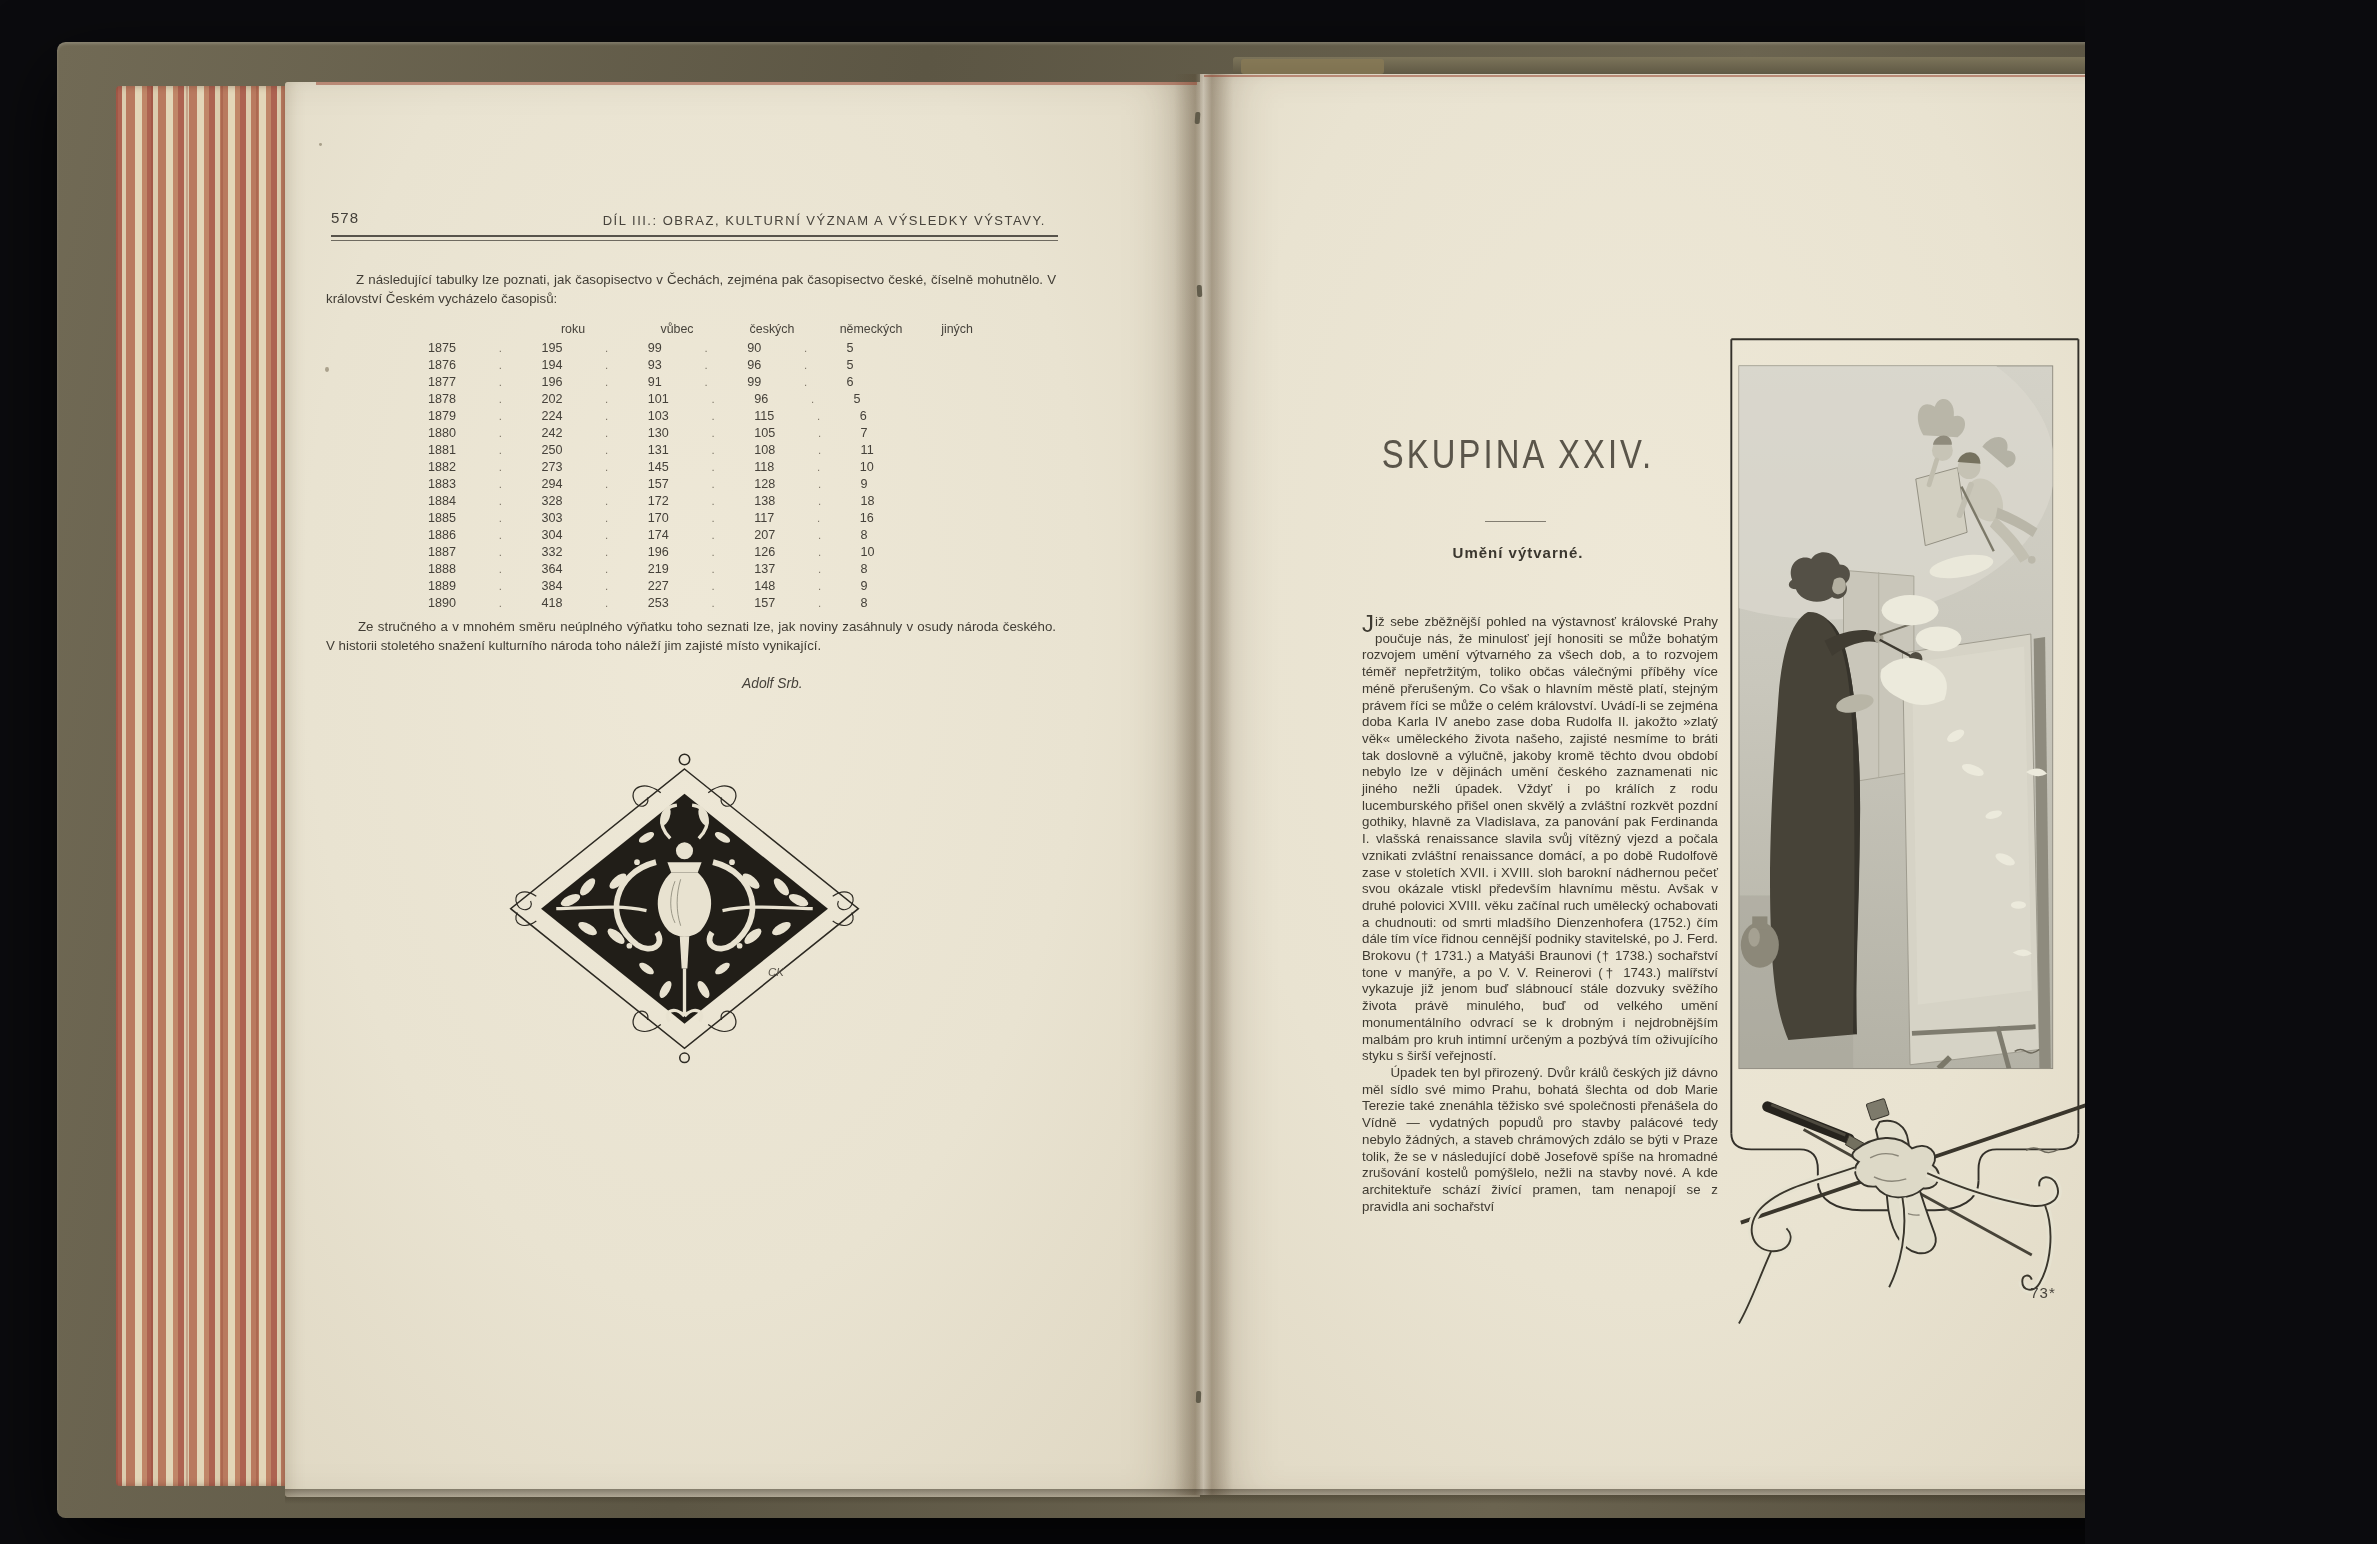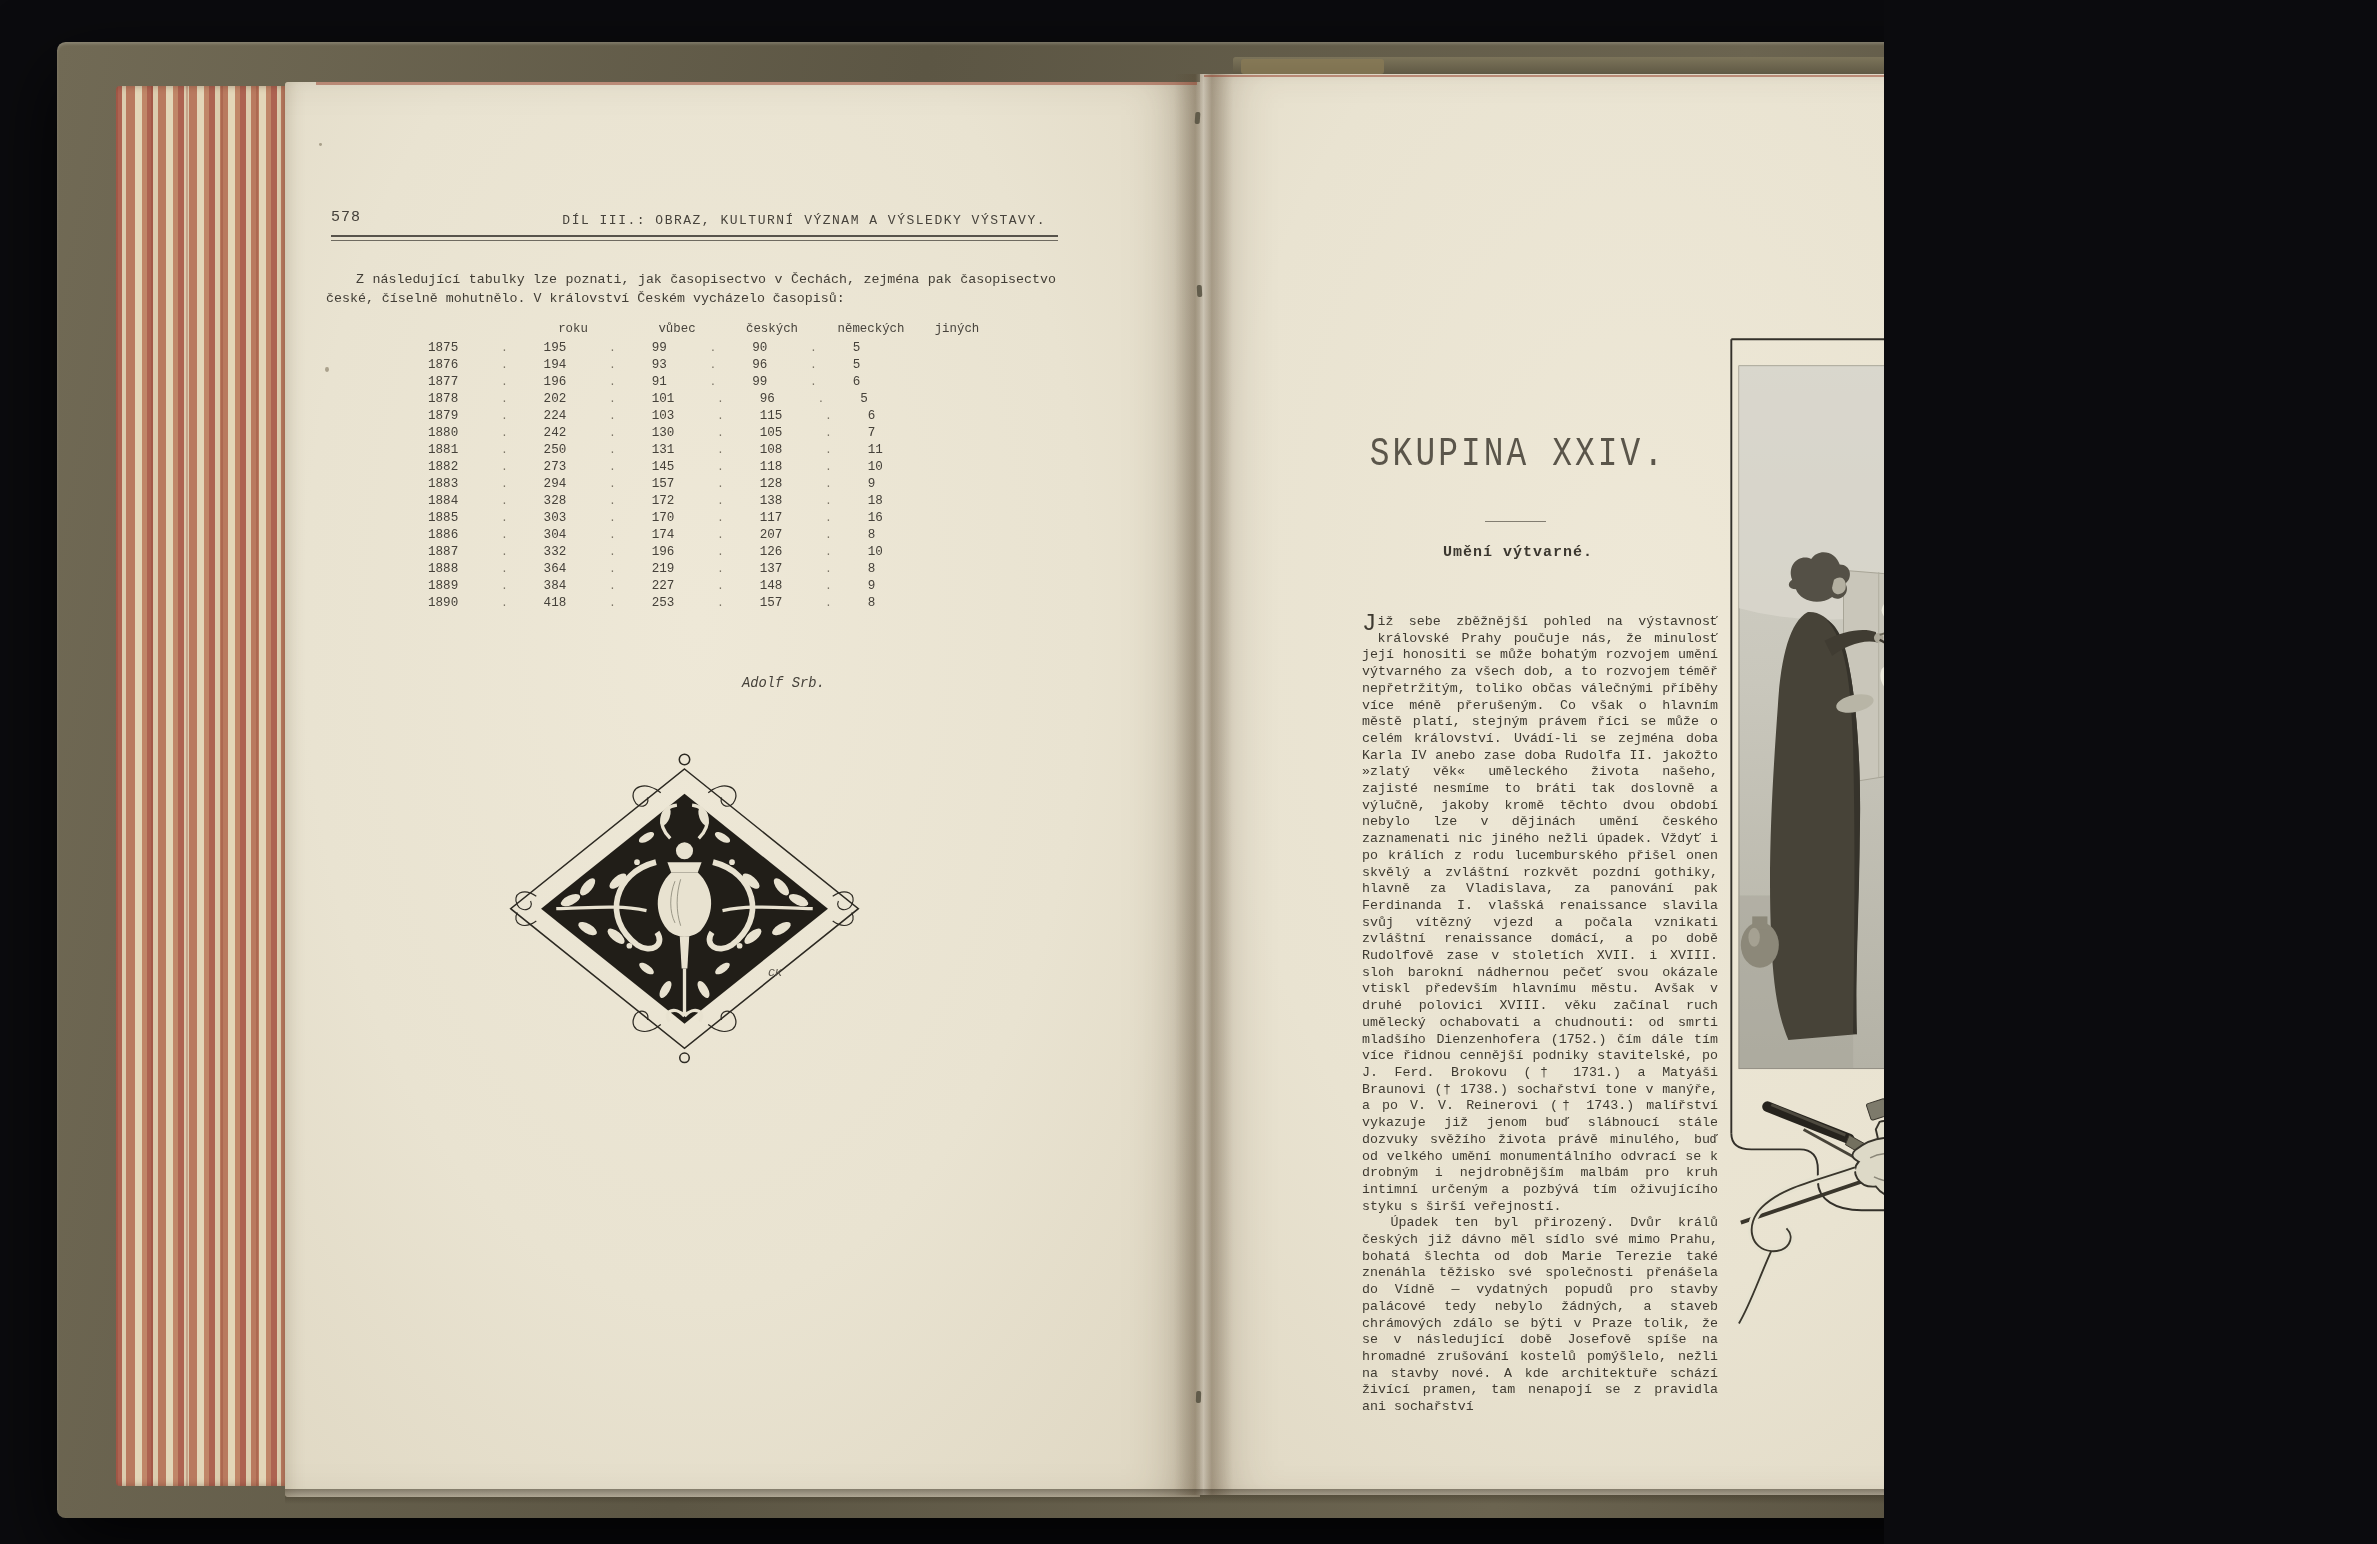--- a/index.html
+++ b/index.html
@@ -1,17 +1,17 @@
 <!DOCTYPE html>
 <html style="font-size:15px"><head>
 <meta charset="utf-8">
 <style>
   html,body{margin:0;padding:0;background:#0b0b0e;}
-  #stage{position:relative;width:1884px;height:1545px;overflow:hidden;
-         font-family:Liberation Mono, monospace;color:#3e3a31;}
+  #stage{position:relative;width:2085px;height:1545px;overflow:hidden;
+         font-family:Liberation Sans, sans-serif;color:#3e3a31;}
   
   .cover{position:absolute;left:57px;top:42px;width:2233px;height:1476px;
          background:linear-gradient(100deg,#716a55 0%,#5c5644 35%,#6b6450 68%,#4b4536 100%);
          border-radius:8.6px;box-shadow:0 28.5px 76px rgba(0,0,0,.8), inset 0 1.9px 2.9px rgba(255,255,250,.18);}
   .edge-left{position:absolute;left:116px;top:86px;width:175px;height:1400px;border-radius:3.8px 0 0 3.8px;
          background:
            repeating-linear-gradient(90deg, rgba(140,60,45,.28) 0 1.9px, rgba(0,0,0,0) 1.9px 35px),
            repeating-linear-gradient(90deg,#ad6351 0 5.7px,#dcccae 5.7px 10.5px,#b97a5f 10.5px 19px,#e3d6b8 19px 26px,#c08668 26px 31px);
          box-shadow:inset -5.7px 0 7.6px rgba(60,30,20,.35);}
   .edge-right{position:absolute;left:2178px;top:72px;width:70px;height:1415px;border-radius:0 3.8px 3.8px 0;
@@ -268,20 +268,21 @@
           <span class="c-n1">418</span>
           <span class="leader"> . . . . . . . . . . . . . . . . . . . . . . . . . . . . . . . . . . . . . . . .</span>
           <span class="c-n2">253</span>
           <span class="leader"> . . . . . . . . . . . . . . . . . . . . . . . . . . . . . . . . . . . . . . . .</span>
           <span class="c-n3">157</span>
           <span class="leader"> . . . . . . . . . . . . . . . . . . . . . . . . . . . . . . . . . . . . . . . .</span>
           <span class="c-n4">8</span>
         </div>
       </div>
 
+    <div class="para" style="top:535px;text-indent:32px;">Ze stručného a v mnohém směru neúplného výňatku toho seznati lze, jak noviny zasáhnuly v osudy národa českého. V historii stoletého snažení kulturního národa toho náleží jim zajisté místo vynikající.</div>
     <div class="sig">Adolf Srb.</div>
 
     <svg class="orn" width="361" height="328" viewBox="0 0 380 345">
       <g stroke="#2c2922" fill="none" stroke-width="1.6">
         <path d="M190,22 L373,169 L190,316 L7,169 Z"></path>
         <circle cx="190" cy="12" r="5.5"></circle>
         <circle cx="190" cy="326" r="5"></circle>
         <path d="M165,47 C150,34 131,40 137,55 C141,65 154,62 151,52" stroke-width="1.3"></path>
         <path d="M215,47 C230,34 249,40 243,55 C239,65 226,62 229,52" stroke-width="1.3"></path>
         <path d="M165,291 C150,304 131,298 137,283 C141,273 154,276 151,286" stroke-width="1.3"></path>

